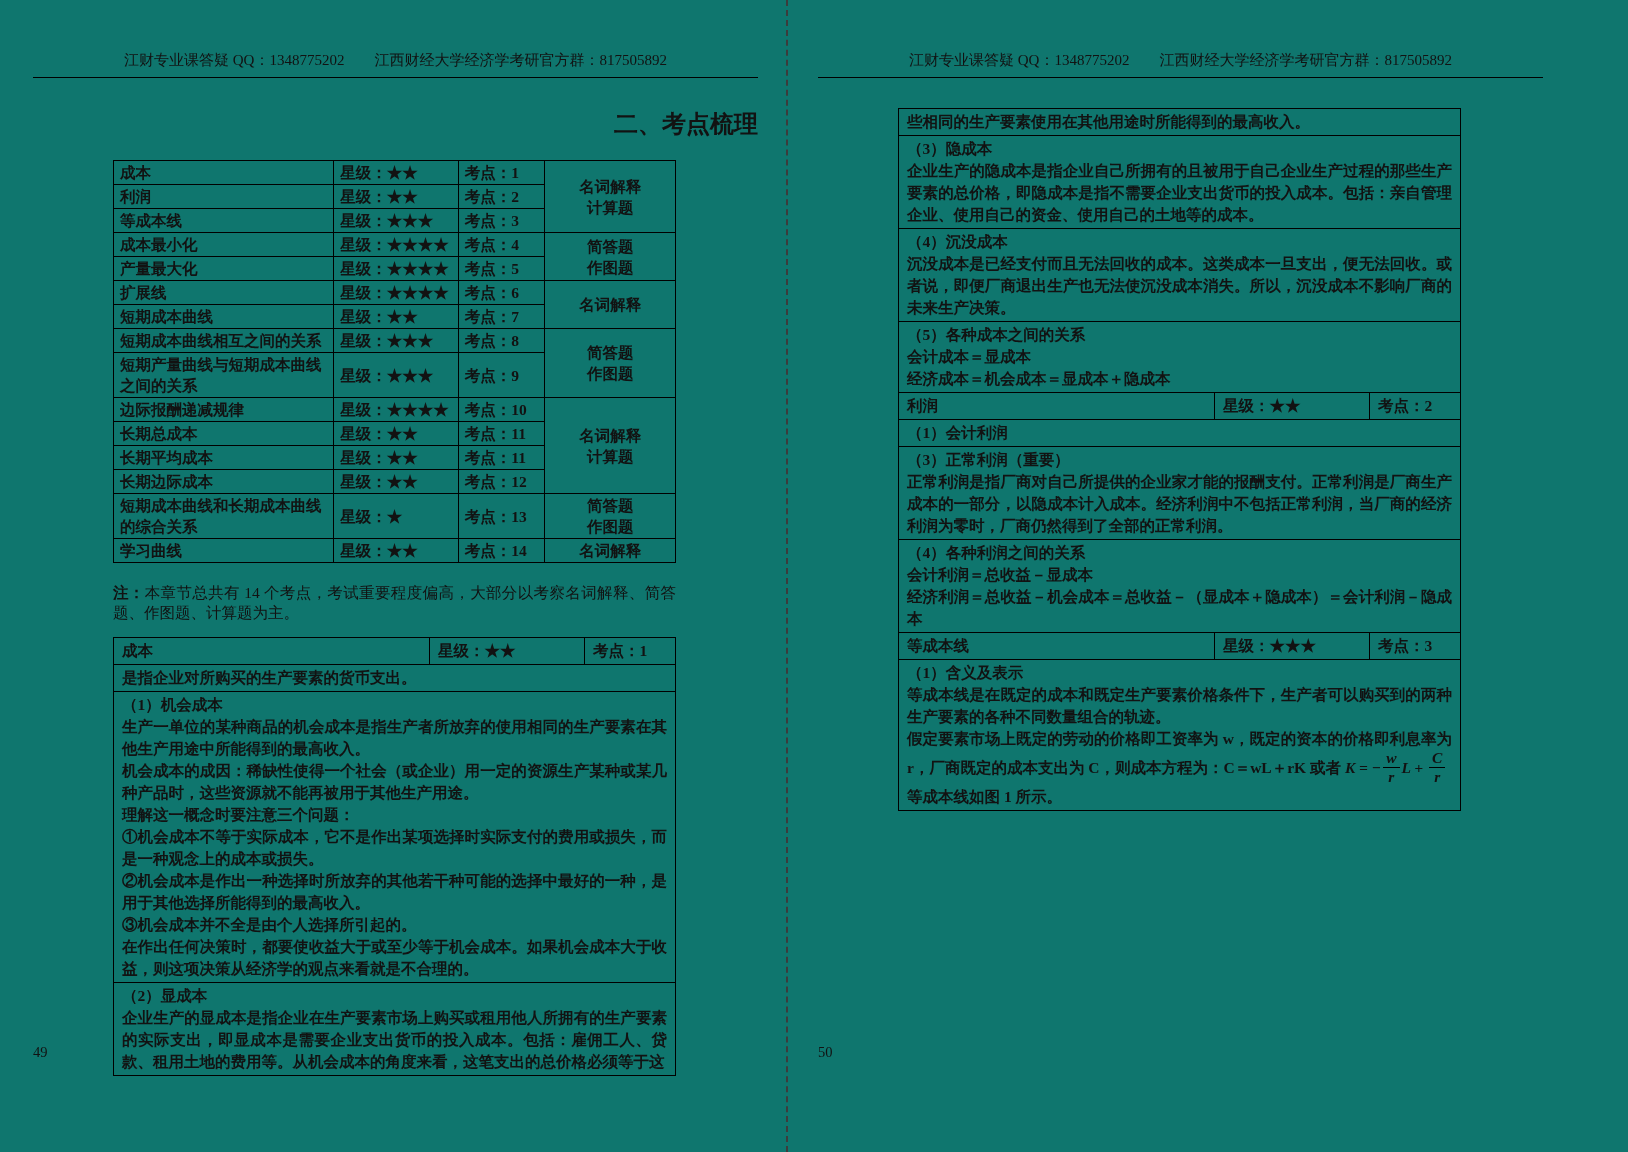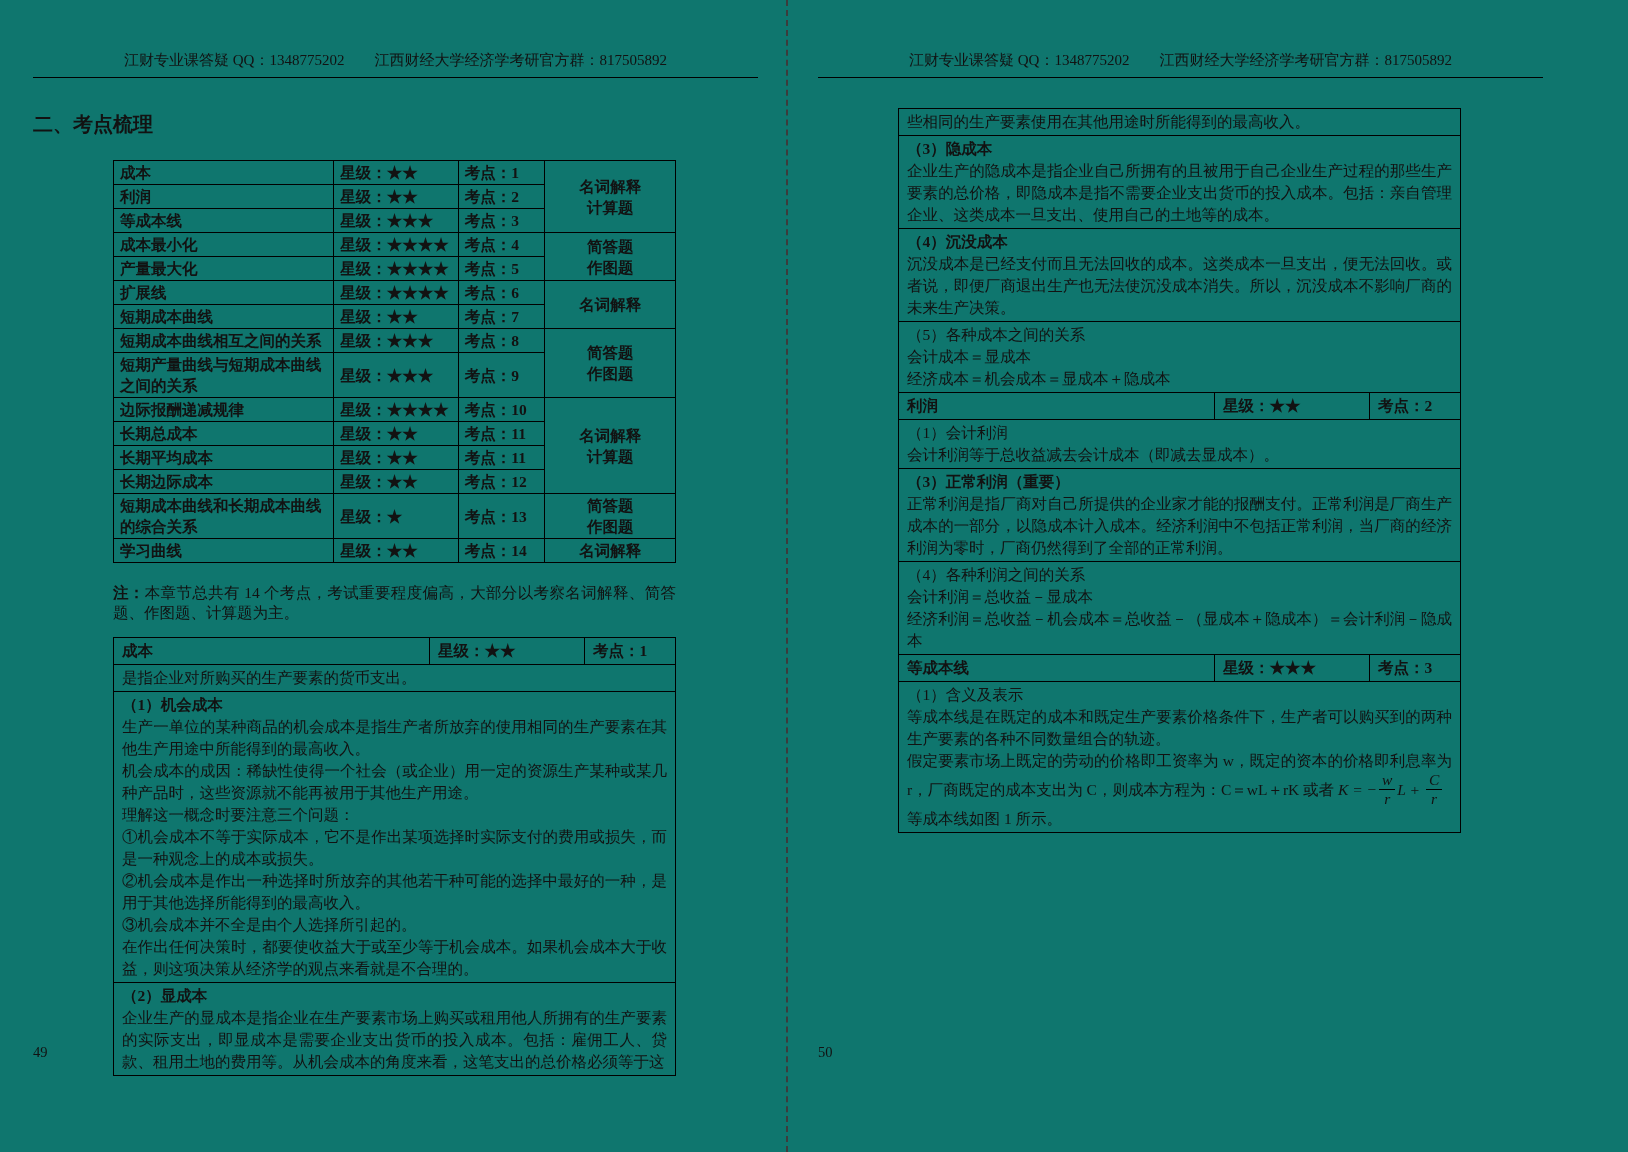--- a/index.html
+++ b/index.html
@@ -4,36 +4,36 @@
 <style>
   html,body{margin:0;padding:0;background:#f4f4f4;}
   .canvas{position:relative;width:1628px;height:1152px;background:#0f766e;overflow:hidden;
           font-family:"Liberation Serif","DejaVu Serif",serif;color:#121212;padding-left:19px;}
   .divider{position:absolute;left:786px;top:0;height:1152px;width:0;border-left:2px dashed #3c3c3c;}
   .page{position:absolute;top:38px;width:725px;}
   #page-left{left:33px;}
   #page-right{left:818px;}
   .page-header{text-align:center;font-size:15px;line-height:18px;padding:13px 0 8px;border-bottom:1.6px solid #000;}
   .page-header .gap{display:inline-block;width:30px;}
-  .doc-title{text-align:left;font-size:20px;line-height:24px;margin:34px 0 0;font-weight:bold;}
+  .doc-title{text-align:right;font-size:24px;line-height:24px;margin:34px 0 0;font-weight:bold;}
   
   .points-table{border-collapse:collapse;margin:24px 0 0 80px;width:563px;font-size:15.5px;font-weight:bold;table-layout:fixed;}
   .points-table td{border:1px solid #000;padding:1px 6px;line-height:21px;vertical-align:middle;overflow:hidden;}
   .points-table td.c-topic{width:206px;}
   .points-table td.c-stars{width:111px;white-space:nowrap;}
   .points-table td.c-point{width:73px;white-space:nowrap;}
   .points-table td.c-qtype{width:117px;text-align:center;white-space:pre-line;}
   .note{margin:20px 0 0 80px;width:563px;font-size:15.5px;line-height:20px;text-align:justify;}
   
   .topic-table{margin:14px 0 0 80px;width:563px;border:1.6px solid #000;font-size:15.5px;box-sizing:border-box;}
   #page-right .topic-table{margin-top:30px;}
   .t-row{border-top:1px solid #000;}
   .t-row:first-child{border-top:none;}
   .t-cell{padding:2px 8px;}
-  .t-cell p{margin:0;line-height:22px;text-align:justify;}
+  .t-cell p{margin:0;line-height:22px;text-align:justify;font-weight:bold;}
   .t-head{display:flex;font-weight:bold;}
   .t-head .hc{box-sizing:border-box;padding:2px 8px;line-height:22px;white-space:nowrap;}
   .t-head .hc1{width:315px;}
   .t-head .hc2{width:155px;border-left:1px solid #000;}
   .t-head .hc3{flex:1;border-left:1px solid #000;}
   .bold{font-weight:bold;}
   .math{font-style:italic;font-family:"Liberation Serif","DejaVu Serif",serif;}
   .frac{display:inline-block;vertical-align:-0.6em;text-align:center;line-height:1.05;font-style:italic;margin:0 2px;}
   .frac .fn{display:block;padding:0 3px 1px;border-bottom:1px solid #000;}
   .frac .fd{display:block;padding-top:1px;}
@@ -172,39 +172,38 @@
   <section class="page" id="page-right">
     <header class="page-header">
       <span>江财专业课答疑 QQ：1348775202</span><span class="gap"></span><span>江西财经大学经济学考研官方群：817505892</span>
     </header>
     <div class="topic-table" id="right-topic-table">
         <div class="t-row t-cell">
           <p>些相同的生产要素使用在其他用途时所能得到的最高收入。</p>
         </div>
         <div class="t-row t-cell">
           <p class="bold">（3）隐成本</p>
-          <p>企业生产的隐成本是指企业自己所拥有的且被用于自己企业生产过程的那些生产要素的总价格，即隐成本是指不需要企业支出货币的投入成本。包括：亲自管理企业、这类成本一旦支出、使用自己的土地等的成本。</p>
+          <p>企业生产的隐成本是指企业自己所拥有的且被用于自己企业生产过程的那些生产要素的总价格，即隐成本是指不需要企业支出货币的投入成本。包括：亲自管理企业、使用自己的资金、使用自己的土地等的成本。</p>
         </div>
         <div class="t-row t-cell">
           <p class="bold">（4）沉没成本</p>
           <p>沉没成本是已经支付而且无法回收的成本。这类成本一旦支出，便无法回收。或者说，即便厂商退出生产也无法使沉没成本消失。所以，沉没成本不影响厂商的未来生产决策。</p>
         </div>
         <div class="t-row t-cell">
           <p>（5）各种成本之间的关系</p>
           <p>会计成本＝显成本</p>
           <p>经济成本＝机会成本＝显成本＋隐成本</p>
         </div>
         <div class="t-row t-head">
           <span class="hc hc1">利润</span>
           <span class="hc hc2">星级：★★</span>
           <span class="hc hc3">考点：2</span>
         </div>
         <div class="t-row t-cell">
           <p>（1）会计利润</p>
-          <p>会计利润等于总收益减去会计成本（即减去显成本）。</p>
         </div>
         <div class="t-row t-cell">
           <p class="bold">（3）正常利润（重要）</p>
           <p>正常利润是指厂商对自己所提供的企业家才能的报酬支付。正常利润是厂商生产成本的一部分，以隐成本计入成本。经济利润中不包括正常利润，当厂商的经济利润为零时，厂商仍然得到了全部的正常利润。</p>
         </div>
         <div class="t-row t-cell">
           <p>（4）各种利润之间的关系</p>
           <p>会计利润＝总收益－显成本</p>
           <p>经济利润＝总收益－机会成本＝总收益－（显成本＋隐成本）＝会计利润－隐成本</p>
         </div>

